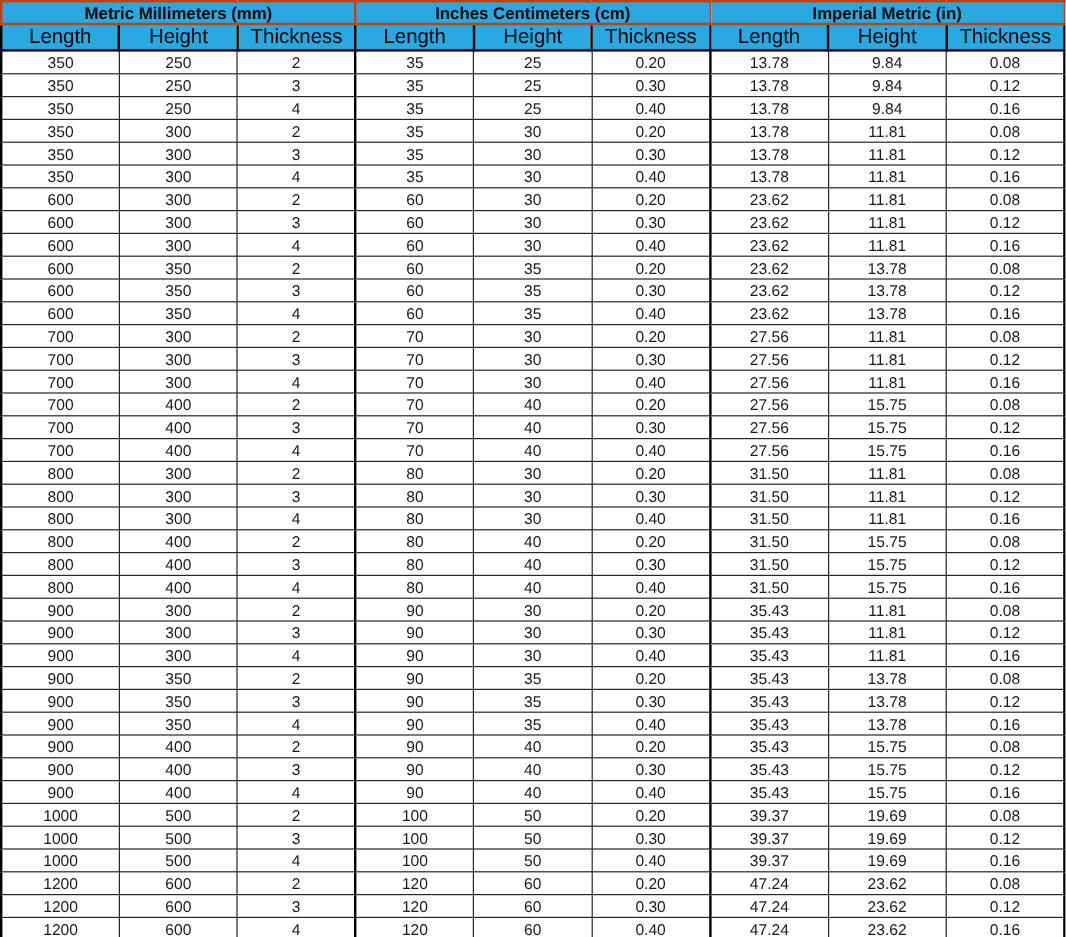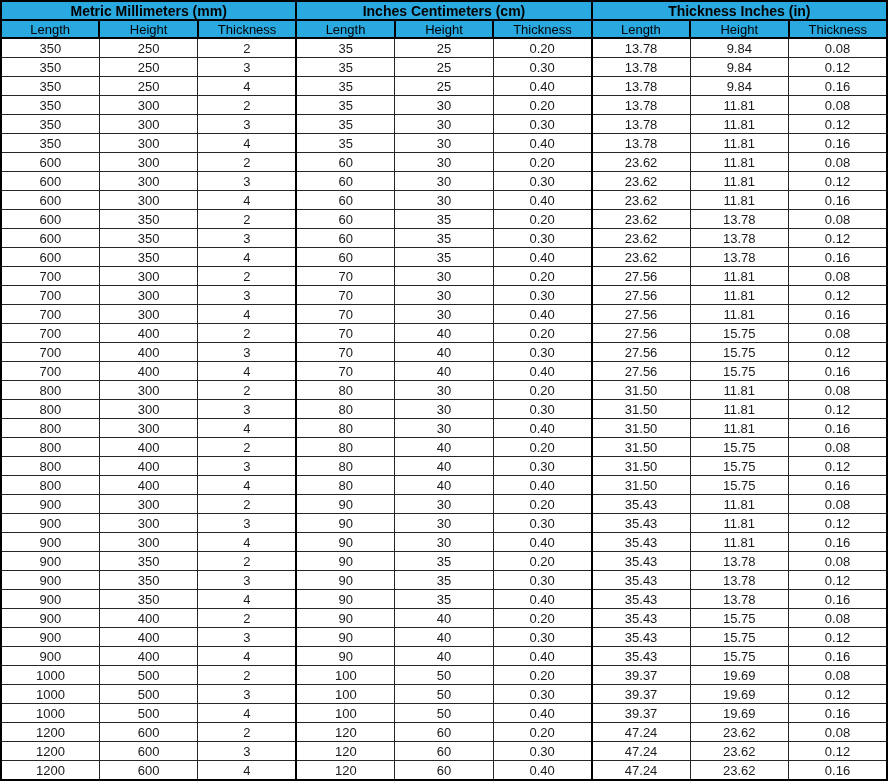--- a/index.html
+++ b/index.html
@@ -24,29 +24,29 @@
     overflow: hidden;
     white-space: nowrap;
   }
   
   th.g-head {
     background: #29a9e0;
     color: #000000;
     font-weight: bold;
     font-size: 14px;
     height: 17px;
-    border: 2px solid #000000;
+    border: 2px solid #c2410c;
     margin-left: 32px;
   }
   
   th.sub-head {
     background: #29a9e0;
     color: #000000;
     font-weight: normal;
-    font-size: 13px;
+    font-size: 17px;
     height: 16px;
     border: 2px solid #000000;
   }
   
   td.cell {
     background: #ffffff;
     color: #1a1a1a;
     font-size: 13px;
     height: 18px;
     border: 1px solid #262626;
@@ -61,21 +61,21 @@
 </style>
 </head>
 <body>
 
 <div class="table-wrap">
   <table class="conv">
     <thead>
       <tr>
           <th class="g-head" colspan="3">Metric Millimeters (mm)</th>
           <th class="g-head" colspan="3">Inches Centimeters (cm)</th>
-          <th class="g-head" colspan="3">Thickness Inches (in)</th>
+          <th class="g-head" colspan="3">Imperial Metric (in)</th>
         </tr>
       <tr>
           <th class="sub-head">Length</th>
           <th class="sub-head">Height</th>
           <th class="sub-head">Thickness</th>
           <th class="sub-head">Length</th>
           <th class="sub-head">Height</th>
           <th class="sub-head">Thickness</th>
           <th class="sub-head">Length</th>
           <th class="sub-head">Height</th>

